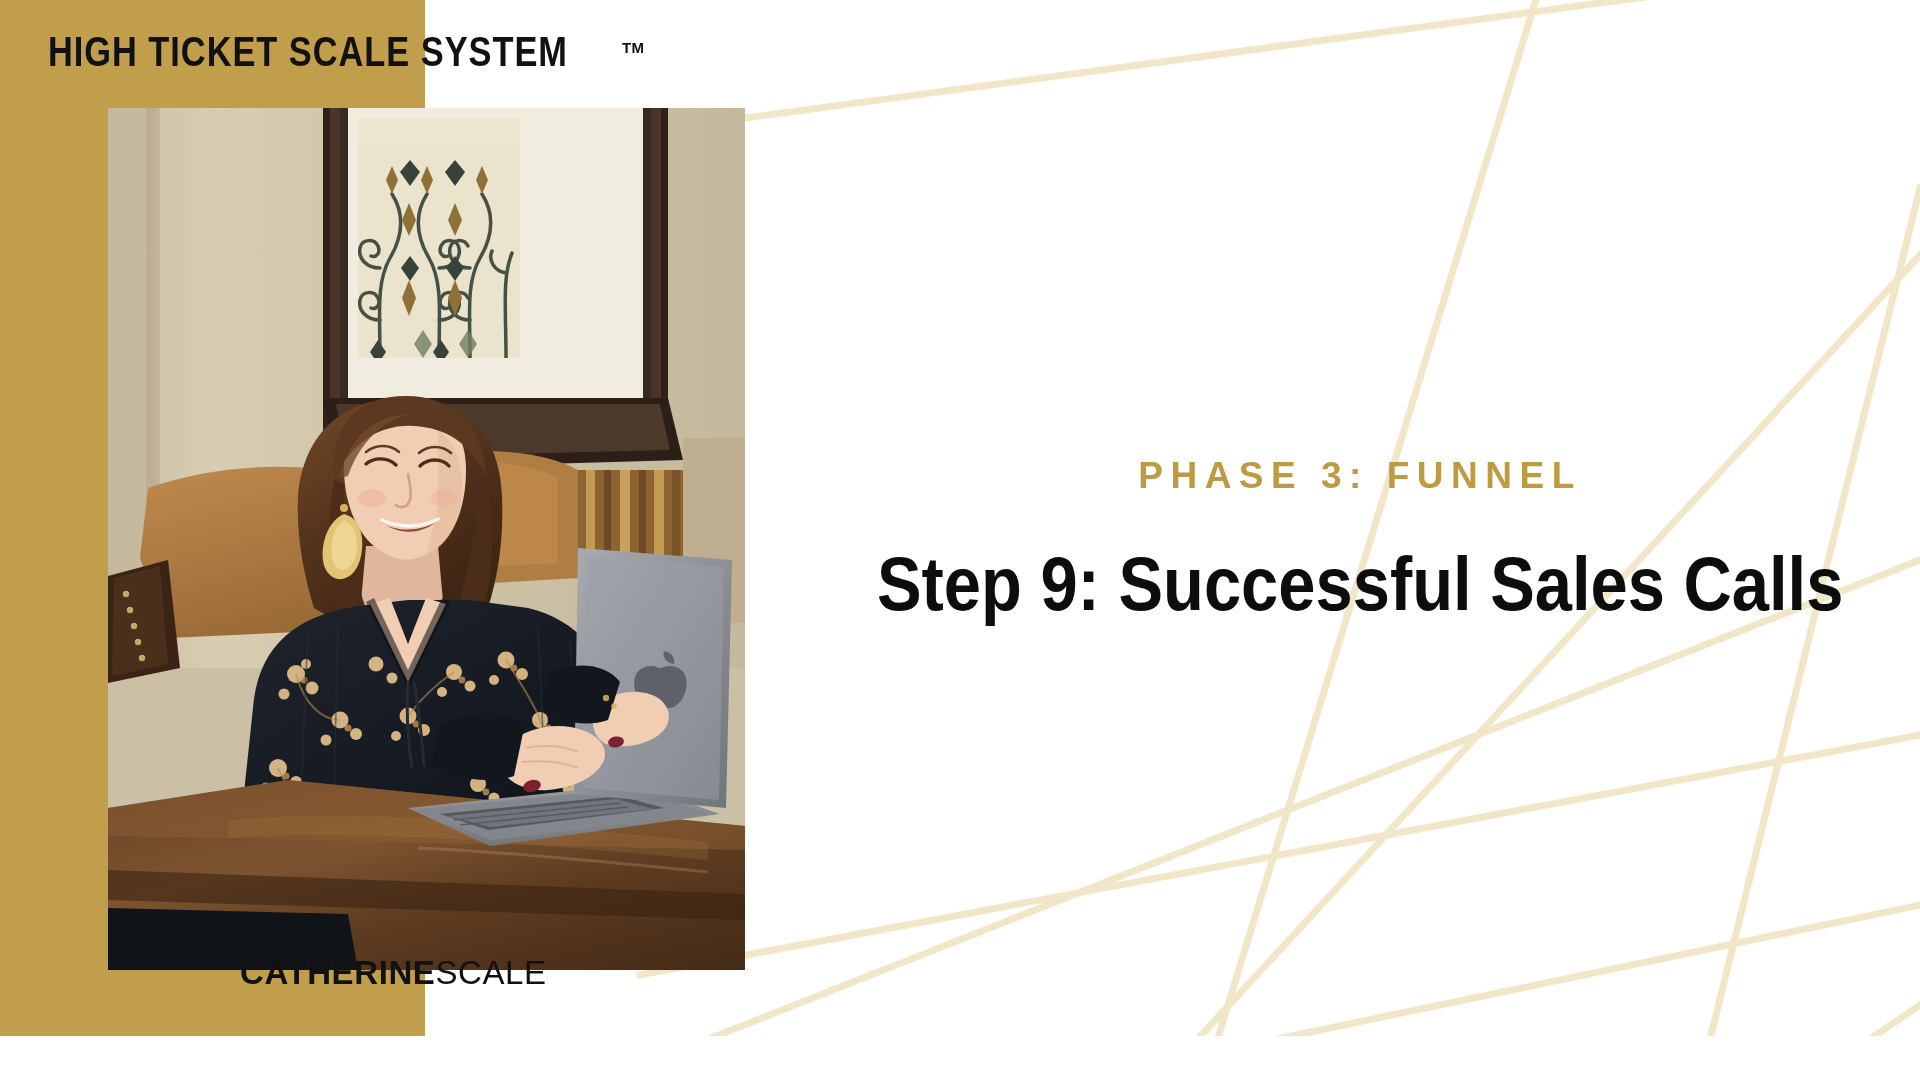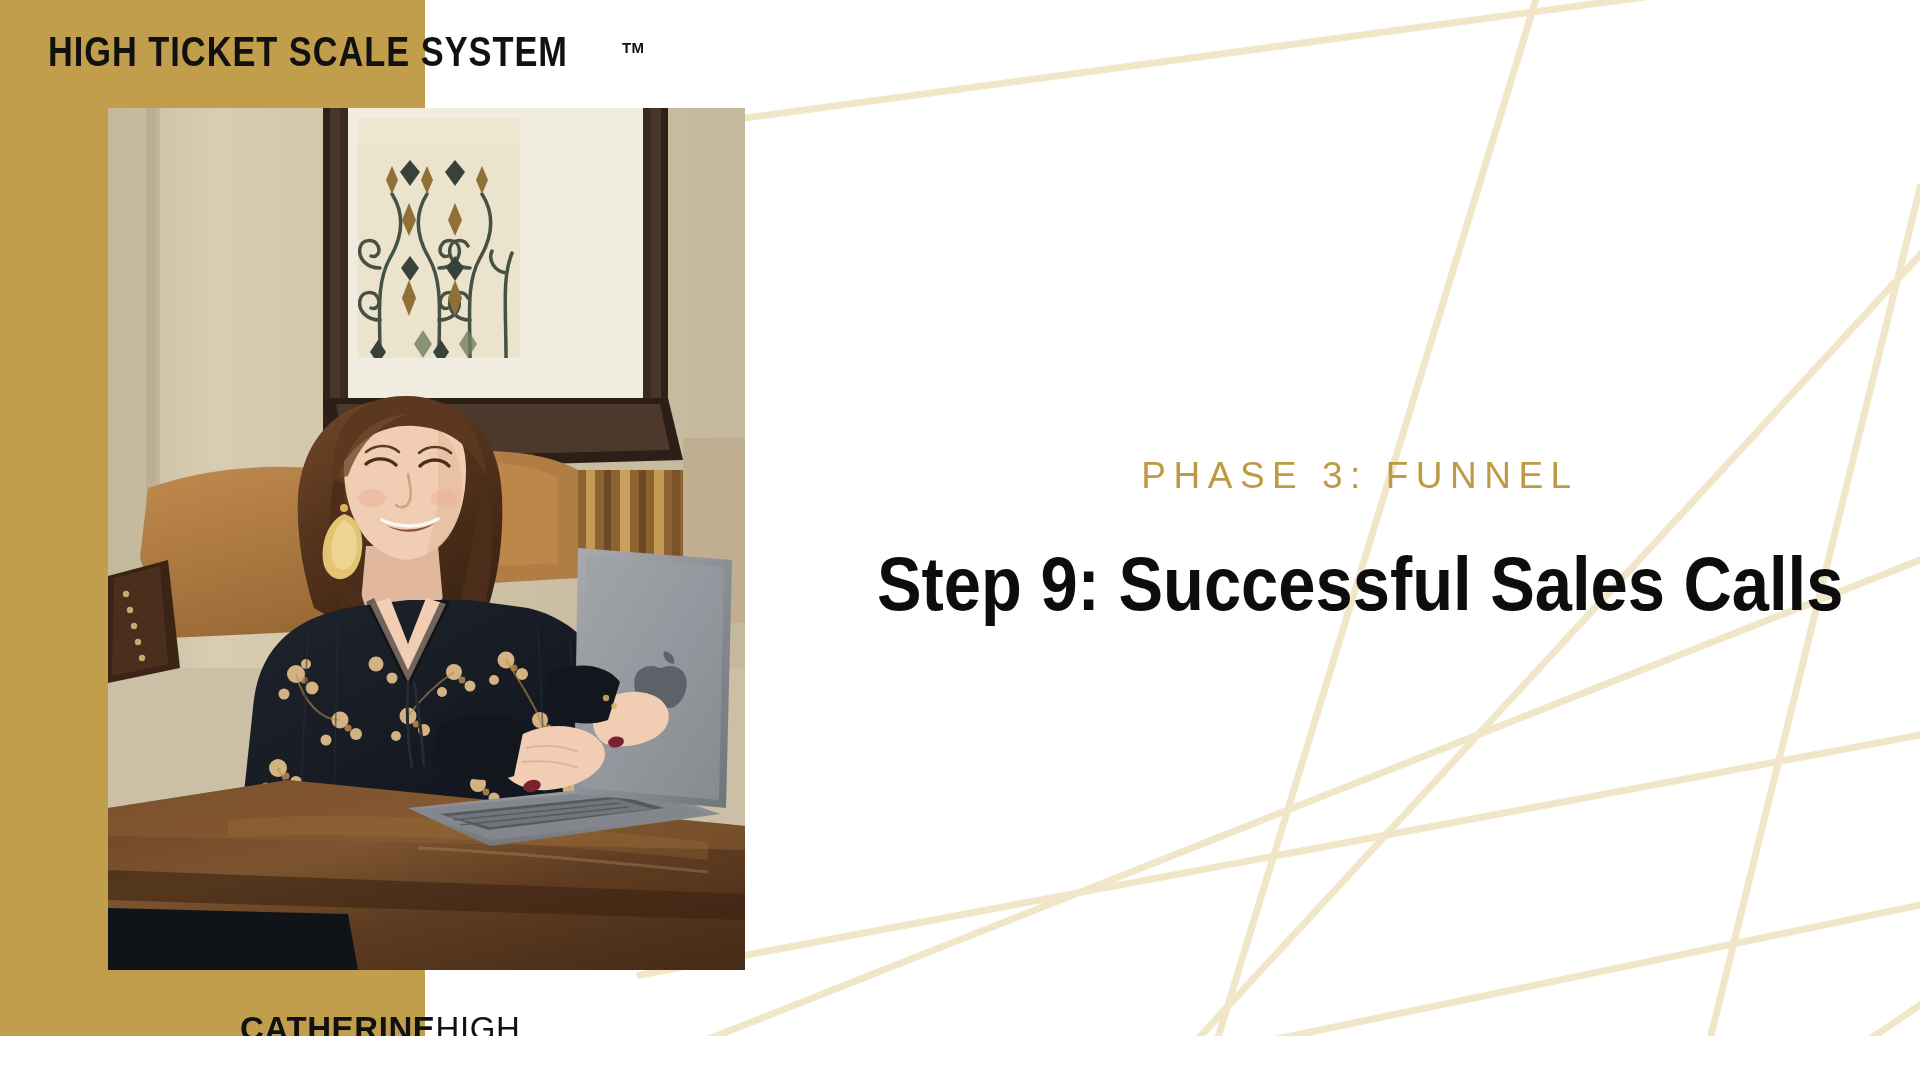--- a/index.html
+++ b/index.html
@@ -69,21 +69,21 @@
     width:637px; height:862px;
     z-index:5;
     overflow:hidden;
     background:#cbbfa6;
   }
   #photo svg { display:block; width:637px; height:862px; }
 
   
   #footer-logo {
     position:absolute;
-    left:240px; top:1012px;
+    left:240px; top:956px;
     z-index:6;
     display:flex;
     align-items:baseline;
     white-space:nowrap;
     line-height:1;
   }
   #footer-logo .logo-bold {
     font-size:33px;
     font-weight:700;
     letter-spacing:0.6px;
@@ -103,21 +103,21 @@
     width:1120px; height:1080px;
     z-index:4;
     display:flex;
     flex-direction:column;
     justify-content:center;
     align-items:center;
     text-align:center;
   }
   #eyebrow {
     font-size:37px;
-    font-weight:400;
+    font-weight:700;
     letter-spacing:7.5px;
     color:#be9b43;
     margin-bottom:46px;
     white-space:nowrap;
   }
   #headline {
     font-family:"Liberation Sans Narrow","Liberation Sans", sans-serif;
     font-size:76px;
     font-weight:700;
     color:#0d0d0d;
@@ -439,21 +439,21 @@
         <circle cx="498" cy="590" r="3.2"></circle>
           <circle cx="506" cy="598" r="2.8"></circle>
       </g>
 
       <path d="M0 800 L240 806 L250 862 L0 862 Z" fill="#101318"></path>
     </svg>
   </div>
 
   <div id="footer-logo">
     <span class="logo-bold">CATHERINE</span>
-    <span class="logo-light">HIGH</span>
+    <span class="logo-light">SCALE</span>
   </div>
 
   <div id="content">
     <div id="eyebrow">PHASE 3: FUNNEL</div>
     <h1 id="headline">Step 9: Successful Sales Calls</h1>
   </div>
 
 </div>
 
 </body></html>

